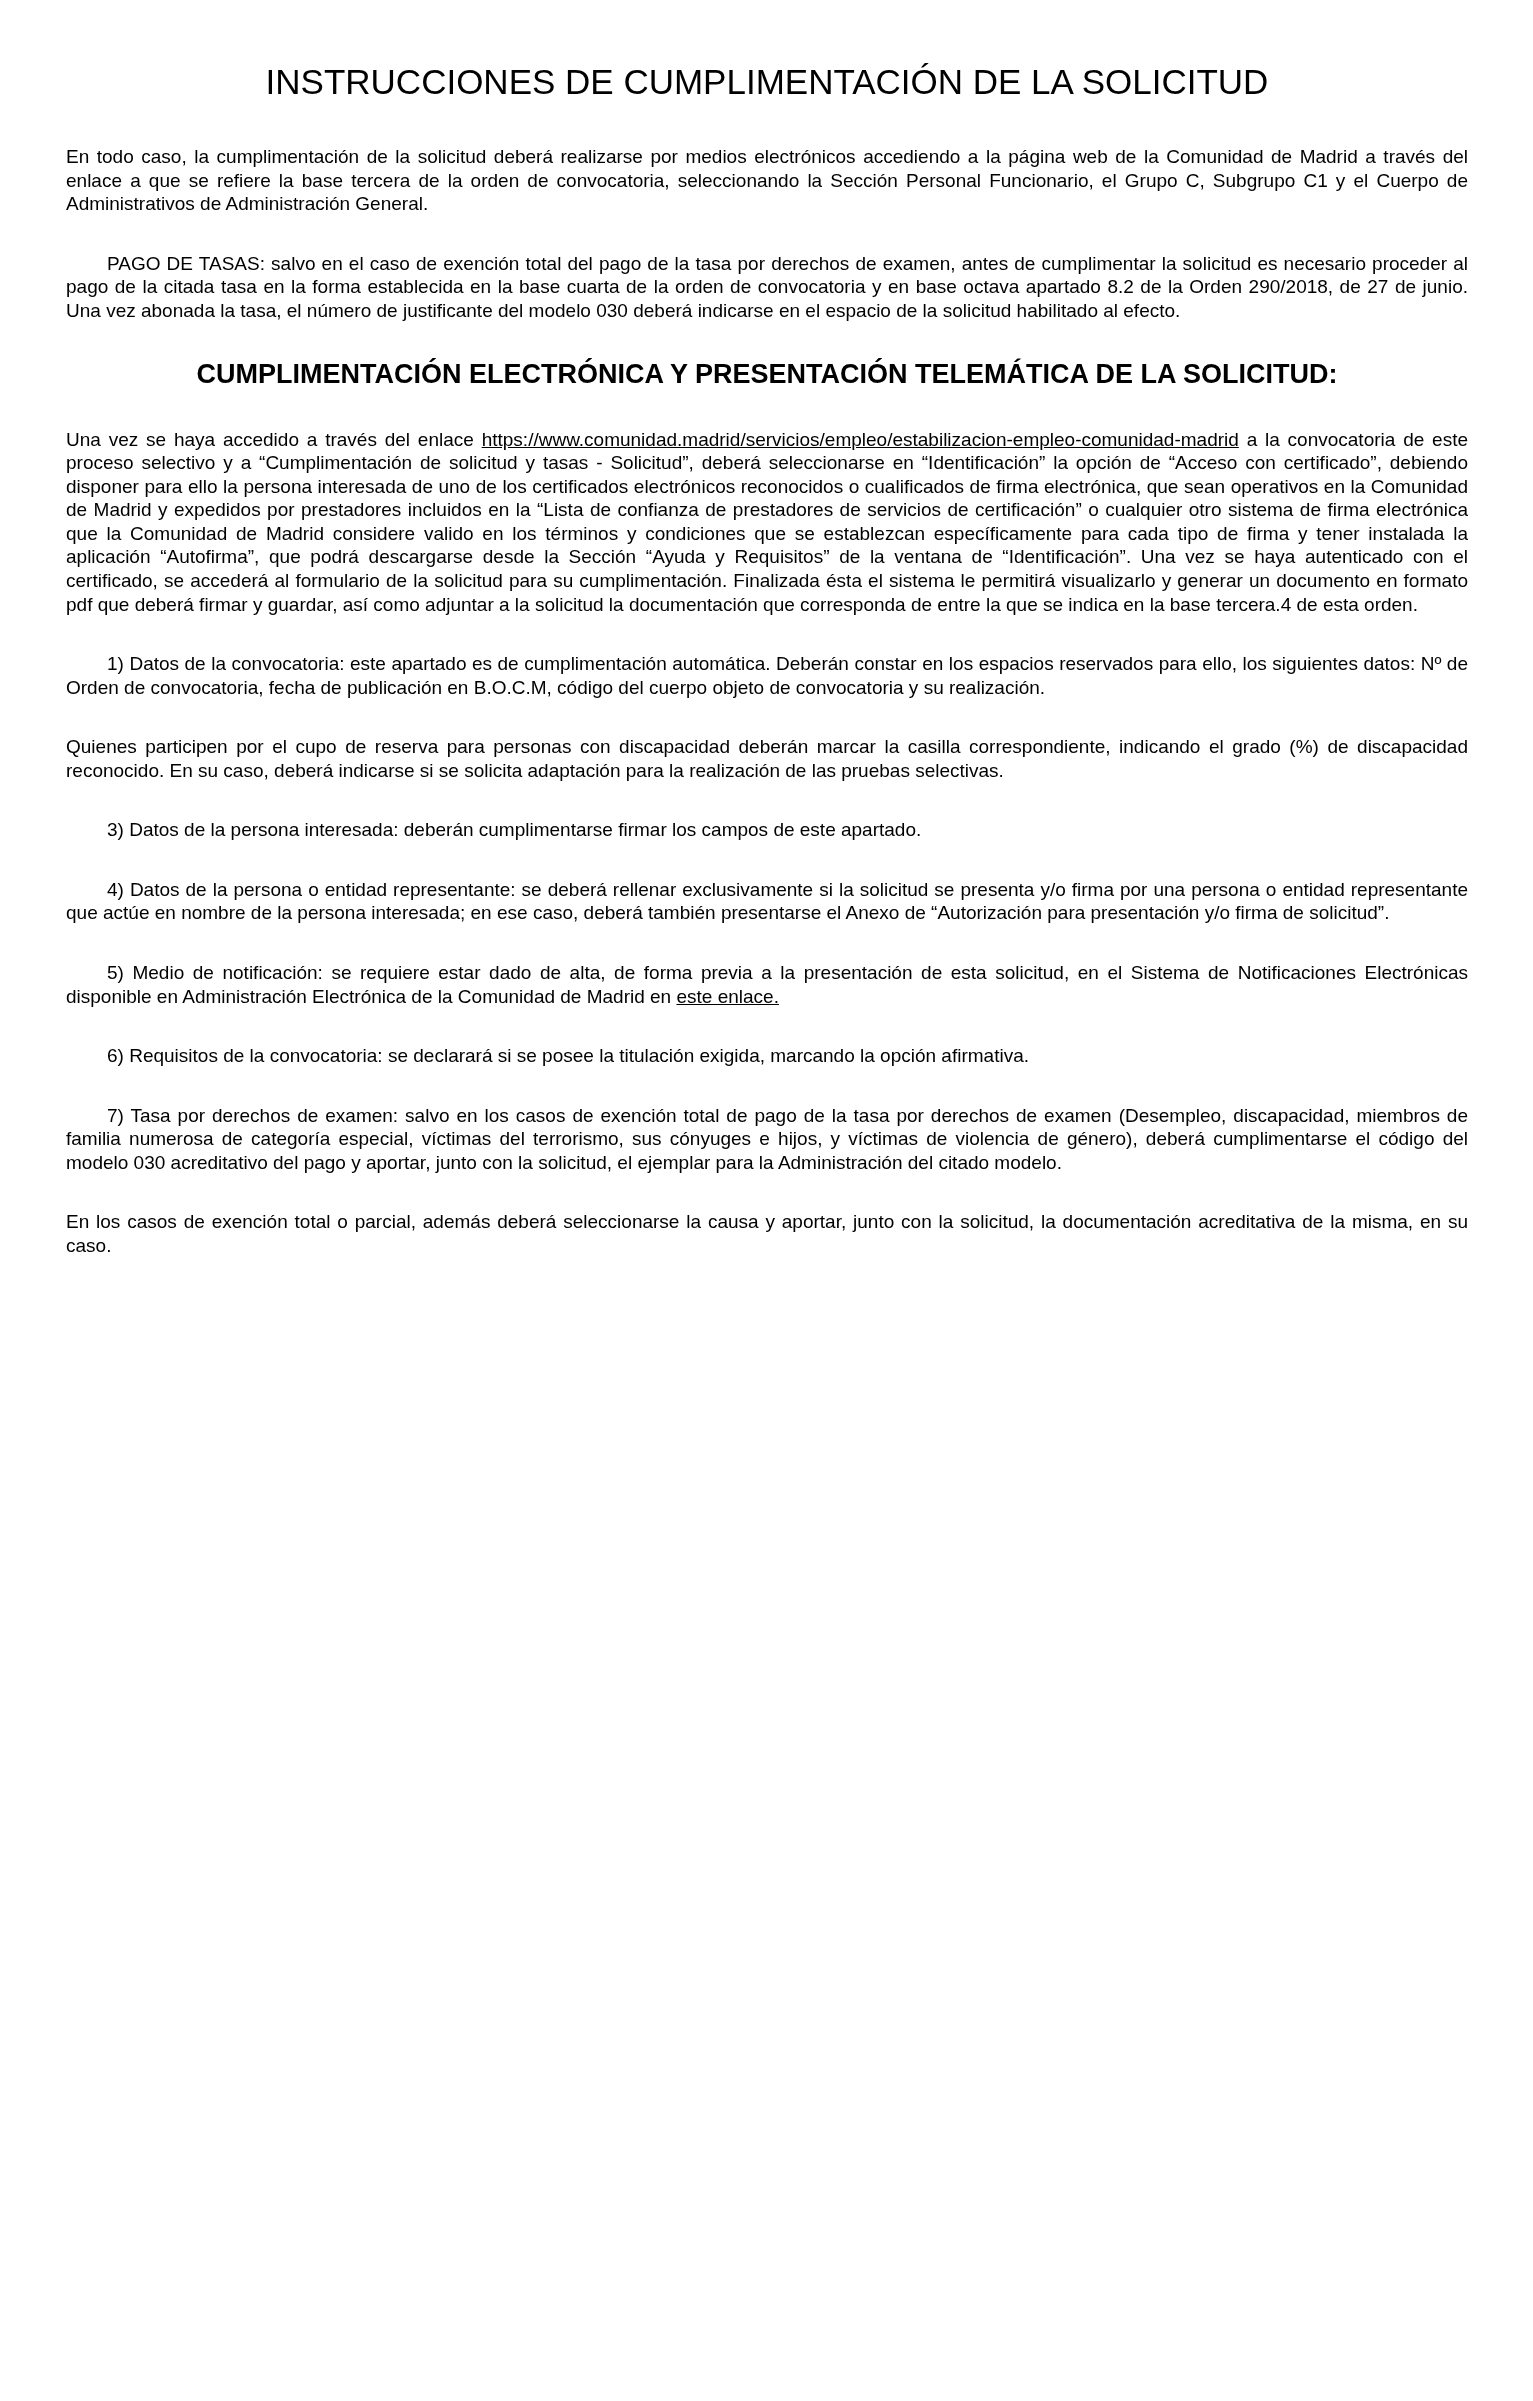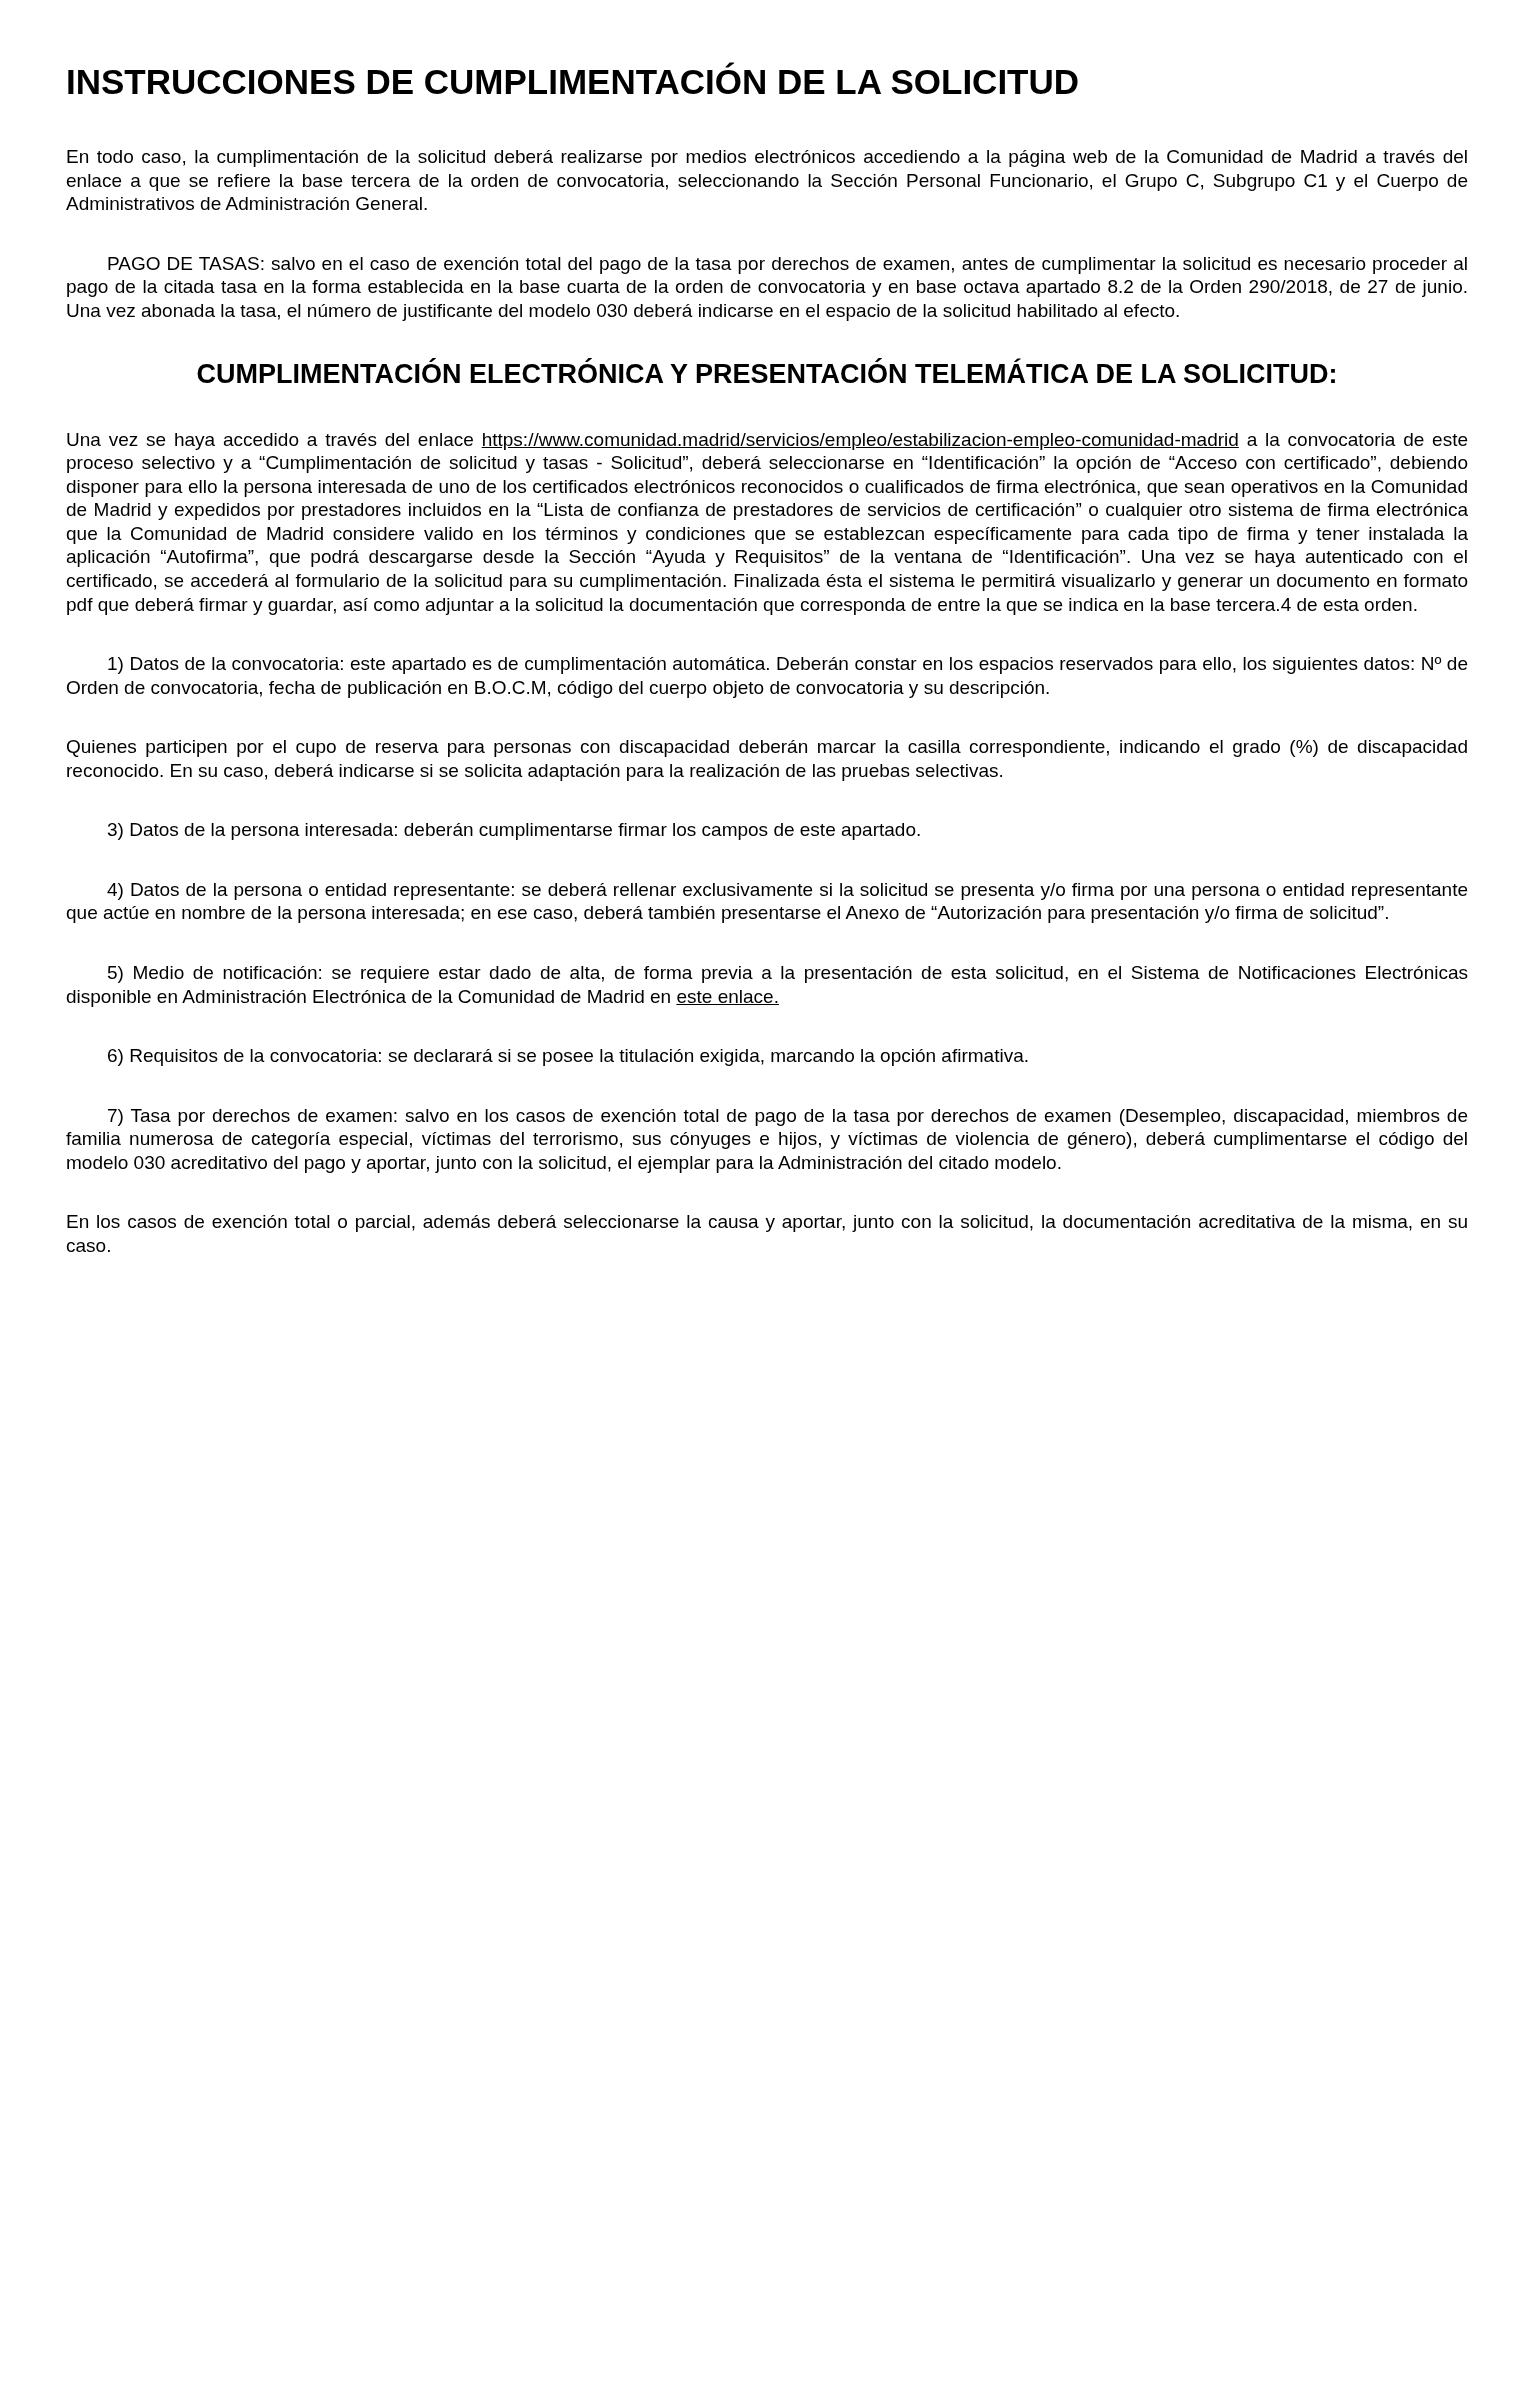--- a/index.html
+++ b/index.html
@@ -13,22 +13,22 @@
   }
   .page {
     width: 1534px;
     min-height: 2401px;
     box-sizing: border-box;
     padding: 62px 66px 41px 66px;
     background: #ffffff;
   }
   .doc-title {
     font-size: 35px;
-    font-weight: 700;
-    text-align: left;
+    font-weight: 400;
+    text-align: center;
     margin: 0 0 43px 0;
   }
   .para {
     font-size: 19px;
     line-height: 1.24;
     text-align: justify;
     margin: 0 0 36px 0;
   }
   .heading {
     font-size: 27px;
@@ -67,21 +67,21 @@
   </p>
 
   <p class="heading">CUMPLIMENTACIÓN ELECTRÓNICA Y PRESENTACIÓN TELEMÁTICA DE LA SOLICITUD:</p>
 
   <p class="para">
     <span>Una vez se haya accedido a través del enlace </span><a class="doc-link">https://www.comunidad.madrid/servicios/empleo/estabilizacion-empleo-comunidad-madrid</a><span> a la convocatoria de este proceso selectivo y a “Cumplimentación de solicitud y tasas - Solicitud”, deberá seleccionarse en “Identificación” la opción de “Acceso con certificado”, debiendo disponer para ello la persona interesada de uno de los certificados electrónicos reconocidos o cualificados de firma electrónica, que sean operativos en la Comunidad de Madrid y expedidos por prestadores incluidos en la “Lista de confianza de prestadores de servicios de certificación” o cualquier otro sistema de firma electrónica que la Comunidad de Madrid considere valido en los términos y condiciones que se establezcan específicamente para cada tipo de firma y tener instalada la aplicación “Autofirma”, que podrá descargarse desde la Sección “Ayuda y Requisitos” de la ventana de “Identificación”. Una vez se haya autenticado con el certificado, se accederá al formulario de la solicitud para su cumplimentación. Finalizada ésta el sistema le permitirá visualizarlo y generar un documento en formato pdf que deberá firmar y guardar, así como adjuntar a la solicitud la documentación que corresponda de entre la que se indica en la base tercera.4 de esta orden.</span>
   </p>
 
 
   <p class="para">
-    <span class="bold-lead">1) Datos de la convocatoria:</span><span> este apartado es de cumplimentación automática. Deberán constar en los espacios reservados para ello, los siguientes datos: Nº de Orden de convocatoria, fecha de publicación en B.O.C.M, código del cuerpo objeto de convocatoria y su descripción.</span>
+    <span class="bold-lead">1) Datos de la convocatoria:</span><span> este apartado es de cumplimentación automática. Deberán constar en los espacios reservados para ello, los siguientes datos: Nº de Orden de convocatoria, fecha de publicación en B.O.C.M, código del cuerpo objeto de convocatoria y su realización.</span>
   </p>
 
 
   <p class="para">
     <span>Quienes participen por el cupo de reserva para personas con discapacidad deberán marcar la casilla correspondiente, indicando el grado (%) de discapacidad reconocido. En su caso, deberá indicarse si se solicita adaptación para la realización de las pruebas selectivas.</span>
   </p>
 
   <p class="para">
     <span class="bold-lead">3) Datos de la persona interesada:</span><span> deberán cumplimentarse firmar los campos de este apartado.</span>
   </p>

